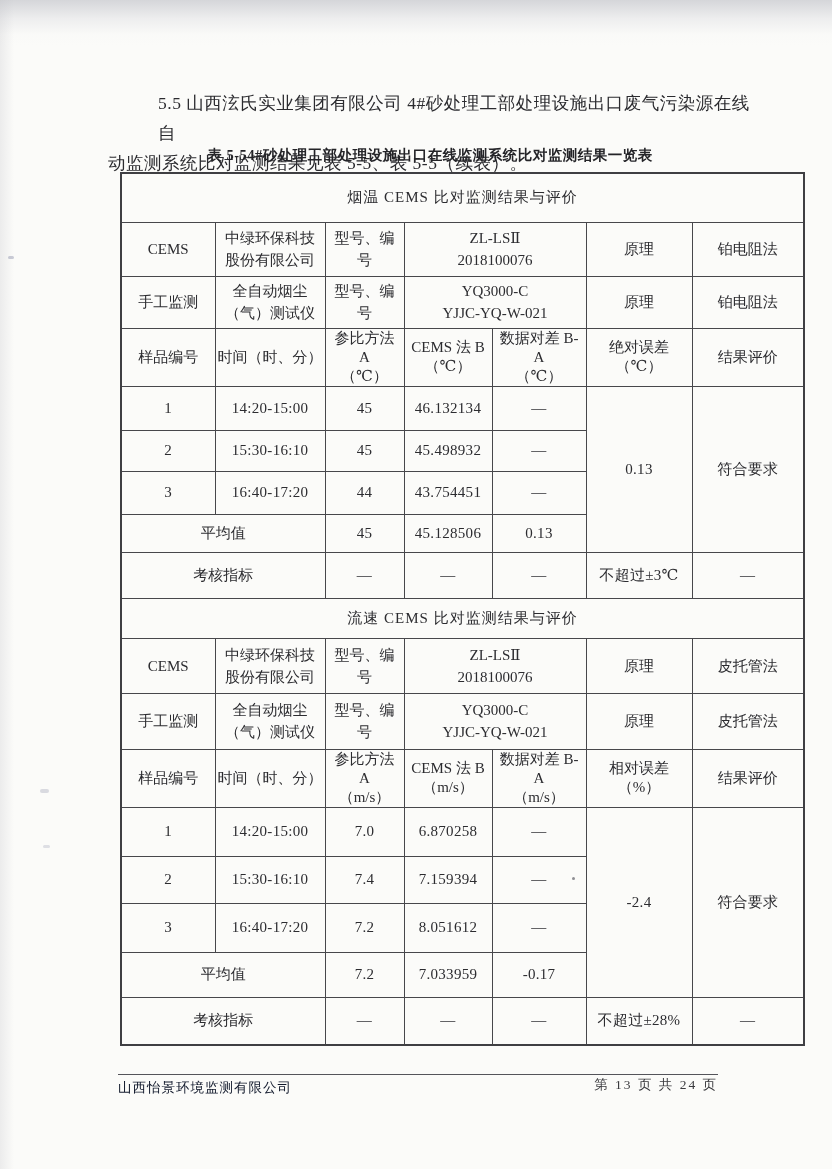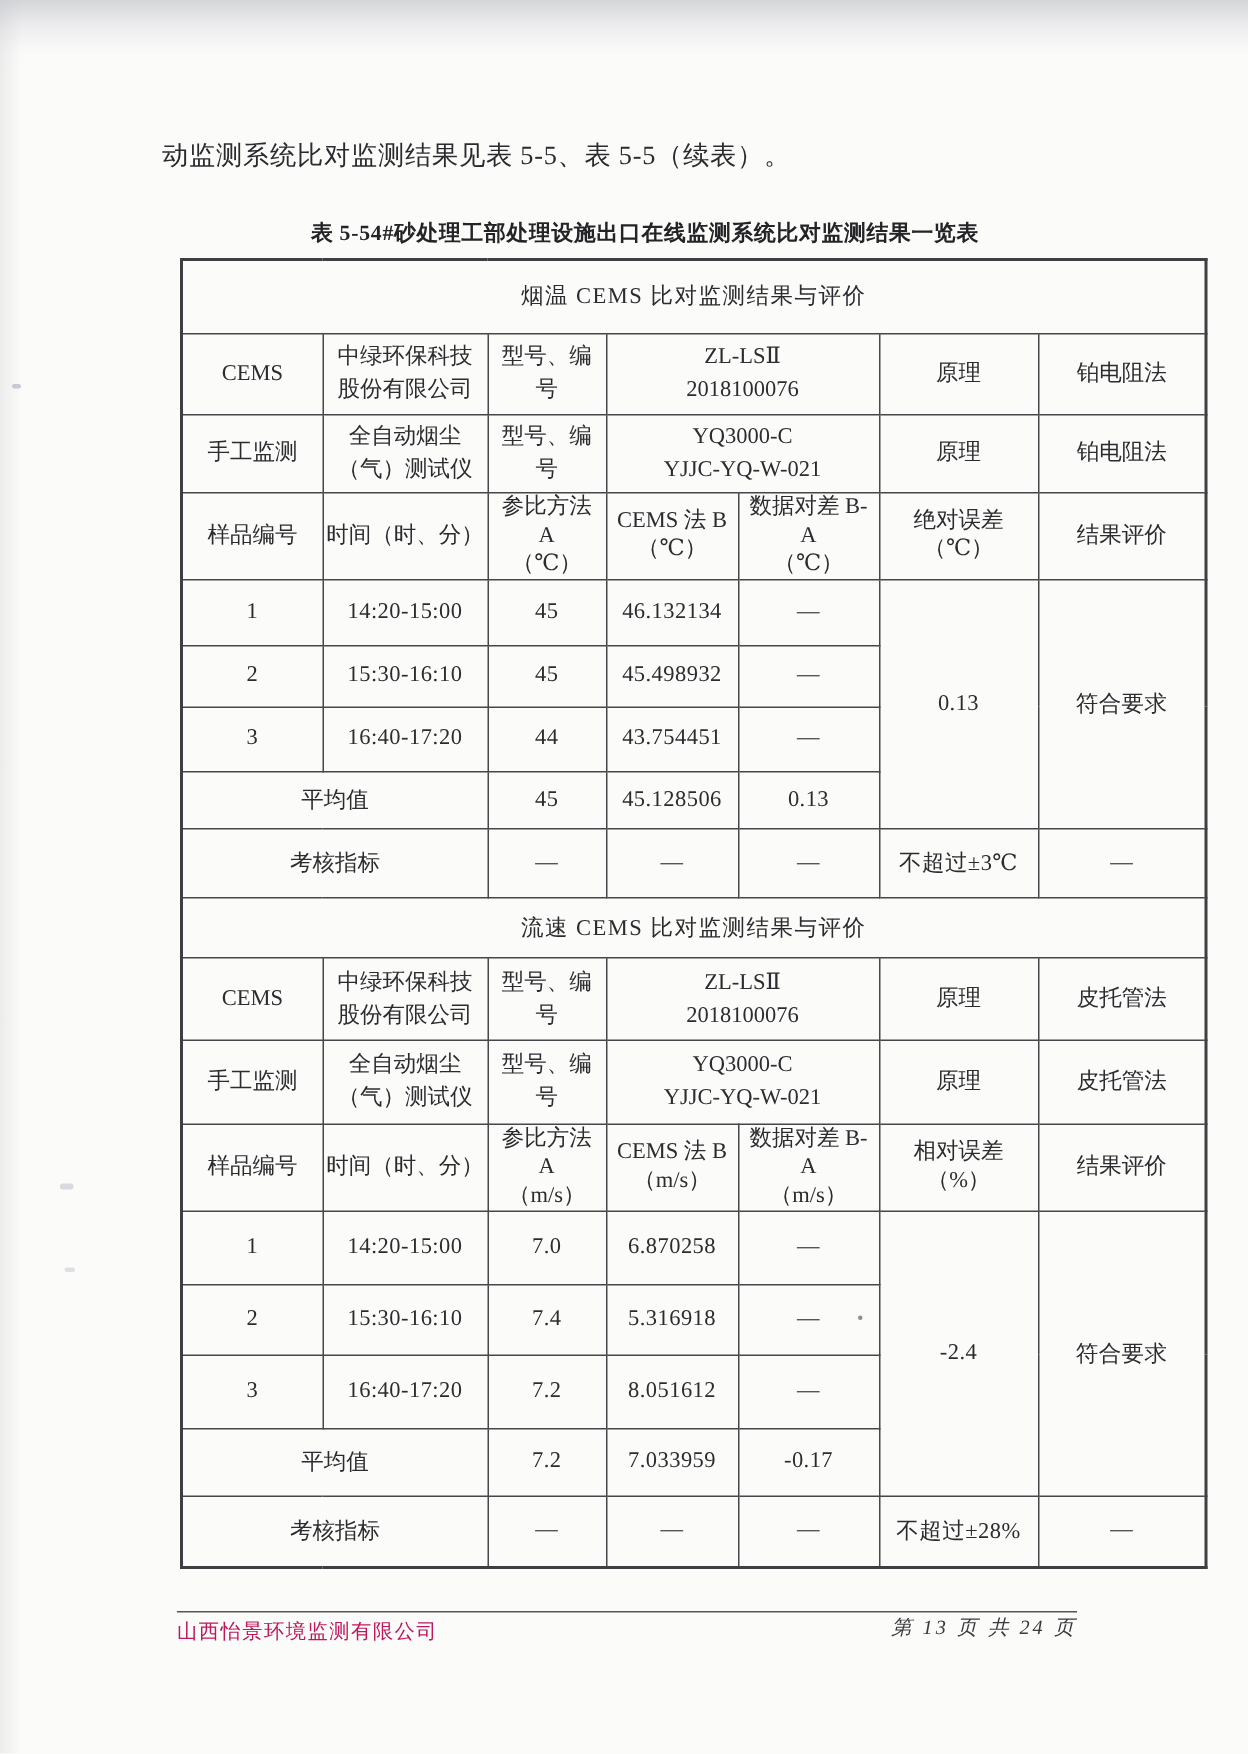--- a/index.html
+++ b/index.html
@@ -54,38 +54,39 @@
   tr.s1-r3{height:43px;}  tr.s1-avg{height:38px;} tr.s1-ass{height:46px;}
   
   tr.s2-sec{height:40px;padding-left:12px;} tr.s2-cems{height:55px;} tr.s2-man{height:56px;}
   tr.s2-hd{height:55px;}  tr.s2-r1{height:49px;}  tr.s2-r2{height:47px;}
   tr.s2-r3{height:49px;}  tr.s2-avg{height:45px;} tr.s2-ass{height:48px;}
   .footer-rule{
     position:absolute;left:118px;top:1074px;width:600px;height:0;
     border-top:1.6px solid #54545a;
   }
   .footer-company{
-    position:absolute;left:118px;top:1079px;font-size:13.5px;color:#be185d;letter-spacing:1px;
+    position:absolute;left:118px;top:1079px;font-size:13.5px;color:#0f172a;letter-spacing:1px;
   }
   .footer-page{
     position:absolute;left:418px;top:1076px;width:300px;text-align:right;
-    font-size:13.5px;color:#3a3a3e;letter-spacing:2px;font-style:italic;
+    font-size:13.5px;color:#3a3a3e;letter-spacing:2px;
   }
 </style>
 </head>
 <body>
 
 <div class="scan-top-band"></div>
 <div class="scan-left-band"></div>
 <div class="speck" style="left:8px;top:256px;width:6px;height:3px;"></div>
 <div class="speck" style="left:40px;top:789px;width:9px;height:4px;opacity:.7;"></div>
 <div class="speck" style="left:43px;top:845px;width:7px;height:3px;opacity:.6;"></div>
 <div class="speck" style="left:572px;top:877px;width:3px;height:3px;background:rgba(70,70,80,.6);"></div>
 
 <div class="intro">
+  <span class="line1">5.5 山西泫氏实业集团有限公司 4#砂处理工部处理设施出口废气污染源在线自</span>
   <span class="line2">动监测系统比对监测结果见表 5-5、表 5-5（续表）。</span>
 </div>
 
 <div class="caption">
   <span class="cap-label">表 5-5</span><span>4#砂处理工部处理设施出口在线监测系统比对监测结果一览表</span>
 </div>
 
 <table class="cmp">
   <colgroup>
     <col style="width:94px">
@@ -246,21 +247,21 @@
     <td class="num">7.0</td>
     <td class="num">6.870258</td>
     <td class="num">—</td>
     <td class="num" rowspan="4">-2.4</td>
     <td class="num" rowspan="4">符合要求</td>
   </tr>
   <tr class="s2-r2">
     <td class="num">2</td>
     <td class="num">15:30-16:10</td>
     <td class="num">7.4</td>
-    <td class="num">5.316918</td>
+    <td class="num">7.159394</td>
     <td class="num">—</td>
   </tr>
   <tr class="s2-r3">
     <td class="num">3</td>
     <td class="num">16:40-17:20</td>
     <td class="num">7.2</td>
     <td class="num">8.051612</td>
     <td class="num">—</td>
   </tr>
   <tr class="s2-avg">

